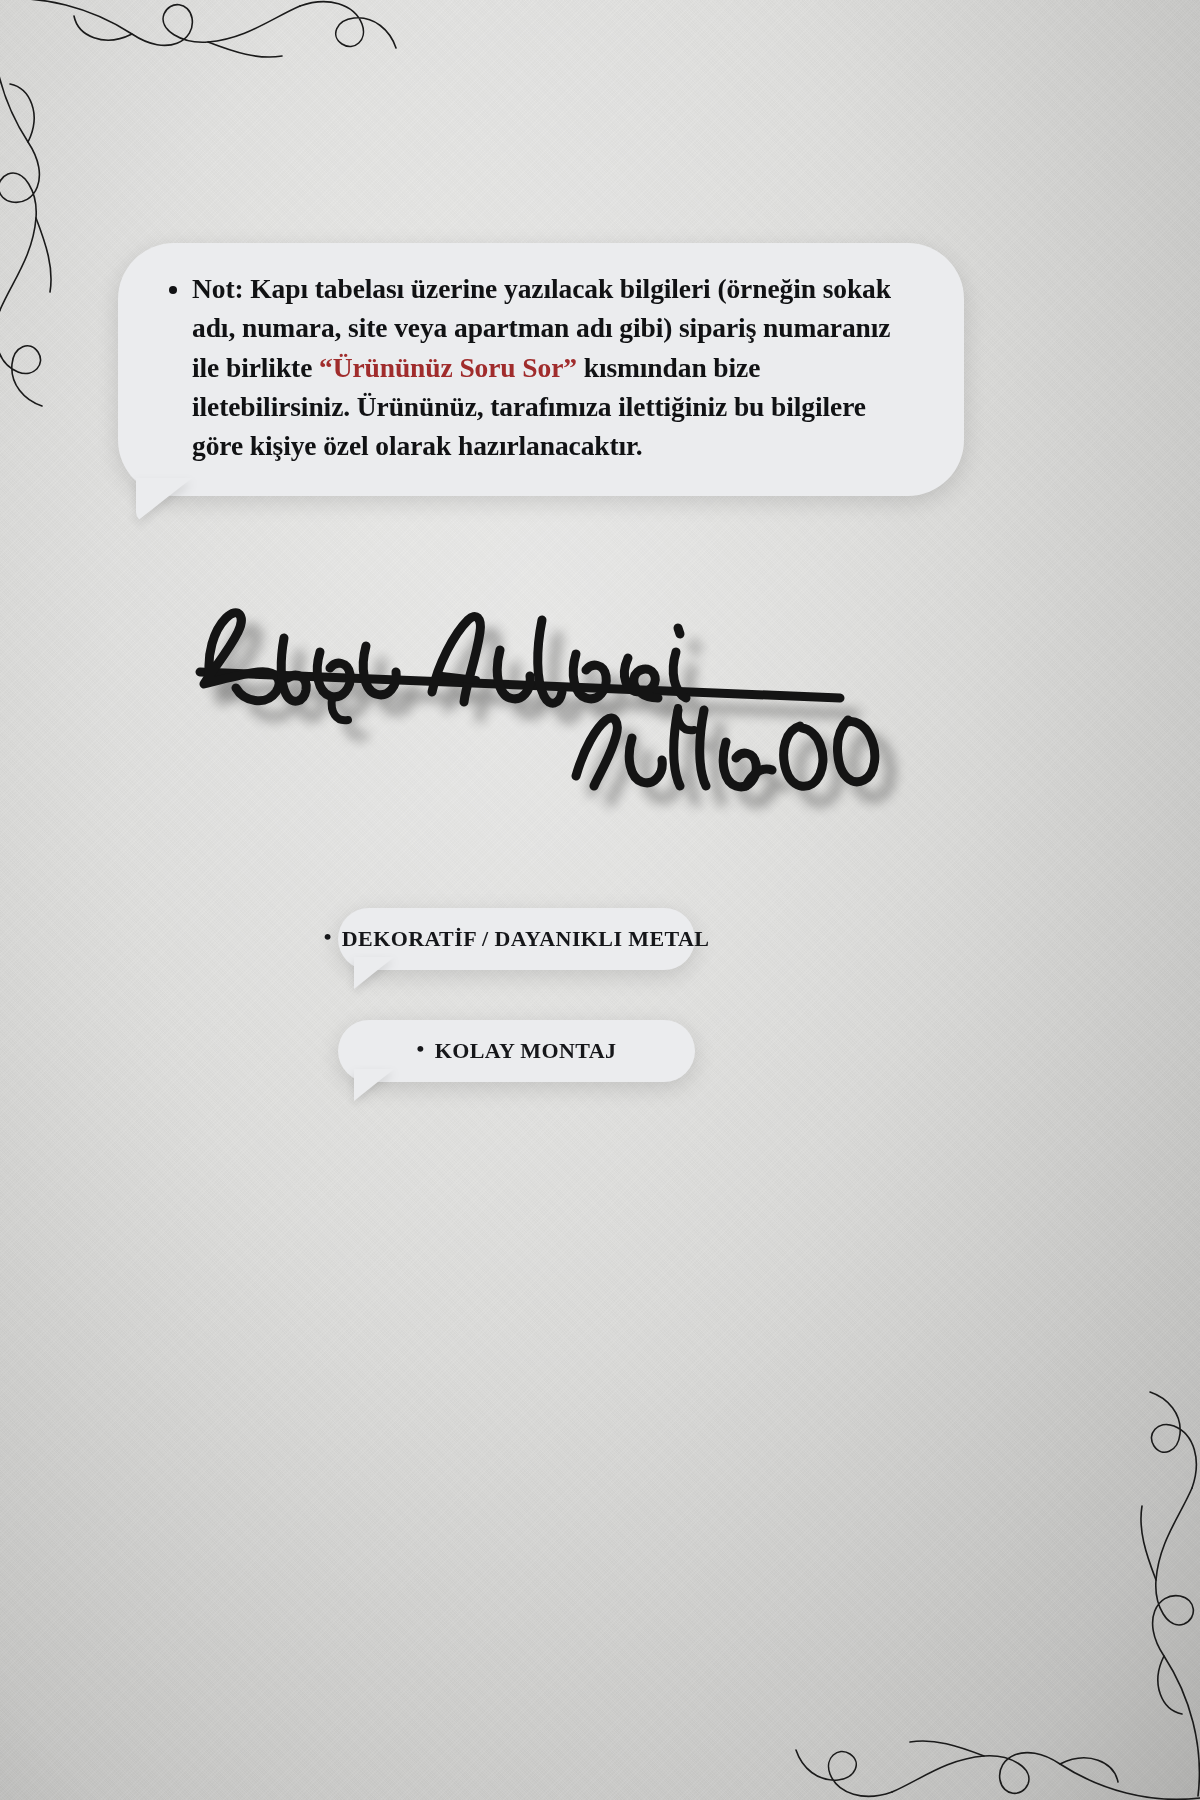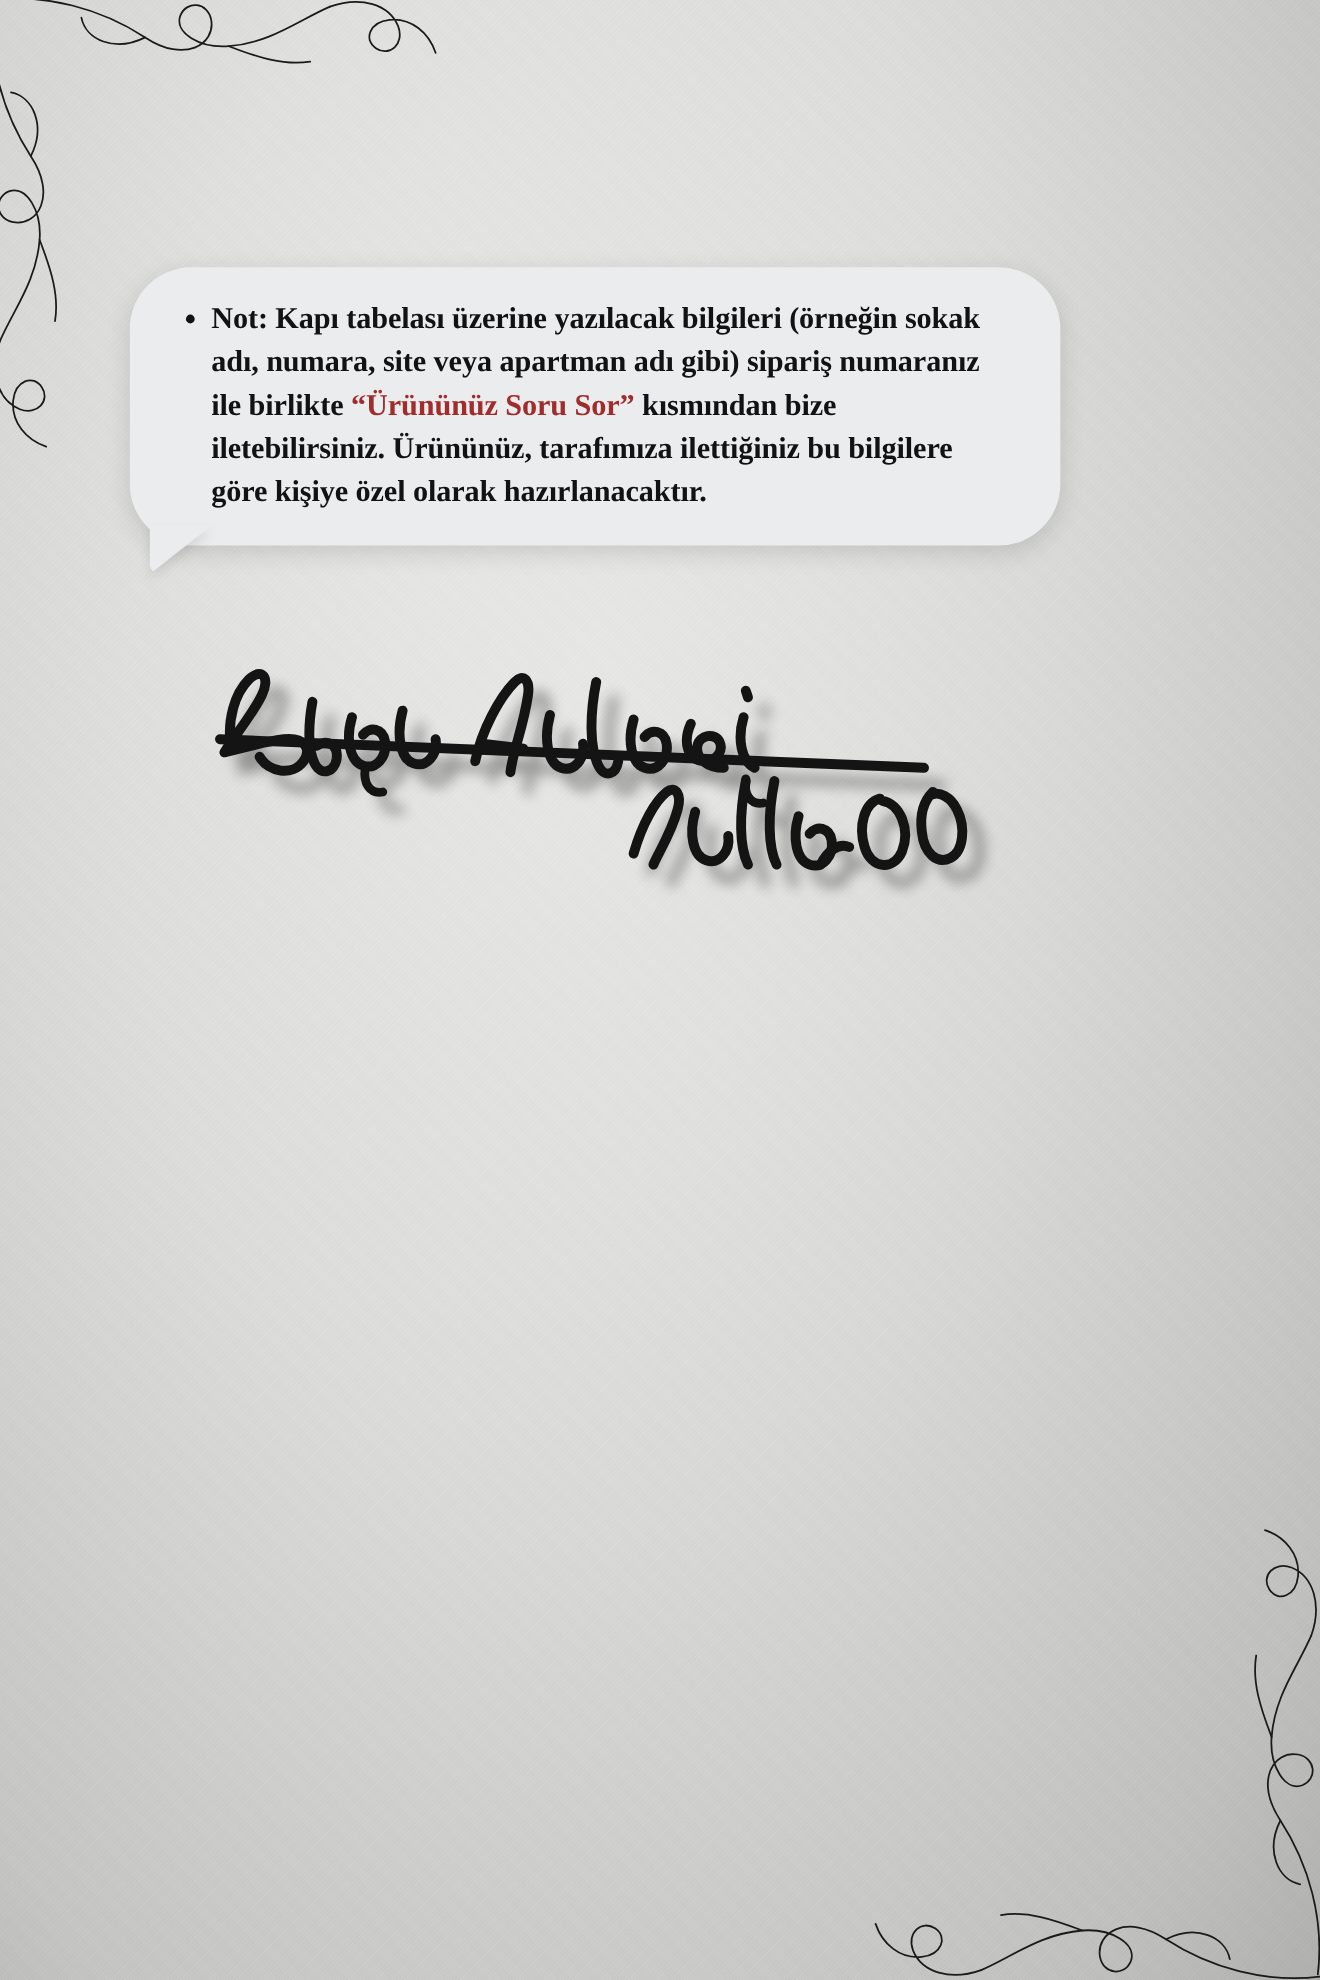--- a/index.html
+++ b/index.html
@@ -260,14 +260,26 @@
         <path d="M498 130 C 492 160, 492 190, 500 206" stroke-width="9"></path>
         <path d="M524 130 C 518 160, 518 190, 526 206" stroke-width="9"></path>
         <path d="M546 162 C 540 182, 544 202, 556 206 C 568 210, 578 198, 576 184 C 574 172, 562 170, 556 178" stroke-width="9"></path>
         <path d="M566 206 C 572 194, 582 186, 592 190" stroke-width="9"></path>
         <path d="M620 146 C 606 150, 600 170, 606 190 C 612 210, 632 212, 640 194 C 648 174, 638 150, 622 148" stroke-width="9"></path>
         <path d="M668 140 C 660 148, 656 160, 658 176 C 660 196, 672 206, 684 200 C 696 194, 698 172, 690 156 C 684 144, 674 140, 668 142" stroke-width="9"></path>
       </g>
     </svg>
   </div>
 
-
+  <div class="bubble bubble-feature bubble-f1">
+    <div class="label">
+      <span class="bullet">•</span><span>DEKORATİF / DAYANIKLI METAL</span>
+    </div>
+    <div class="tail"></div>
+  </div>
+
+  <div class="bubble bubble-feature bubble-f2">
+    <div class="label">
+      <span class="bullet">•</span><span>KOLAY MONTAJ</span>
+    </div>
+    <div class="tail"></div>
+  </div>
 </div>
 
 </body></html>

